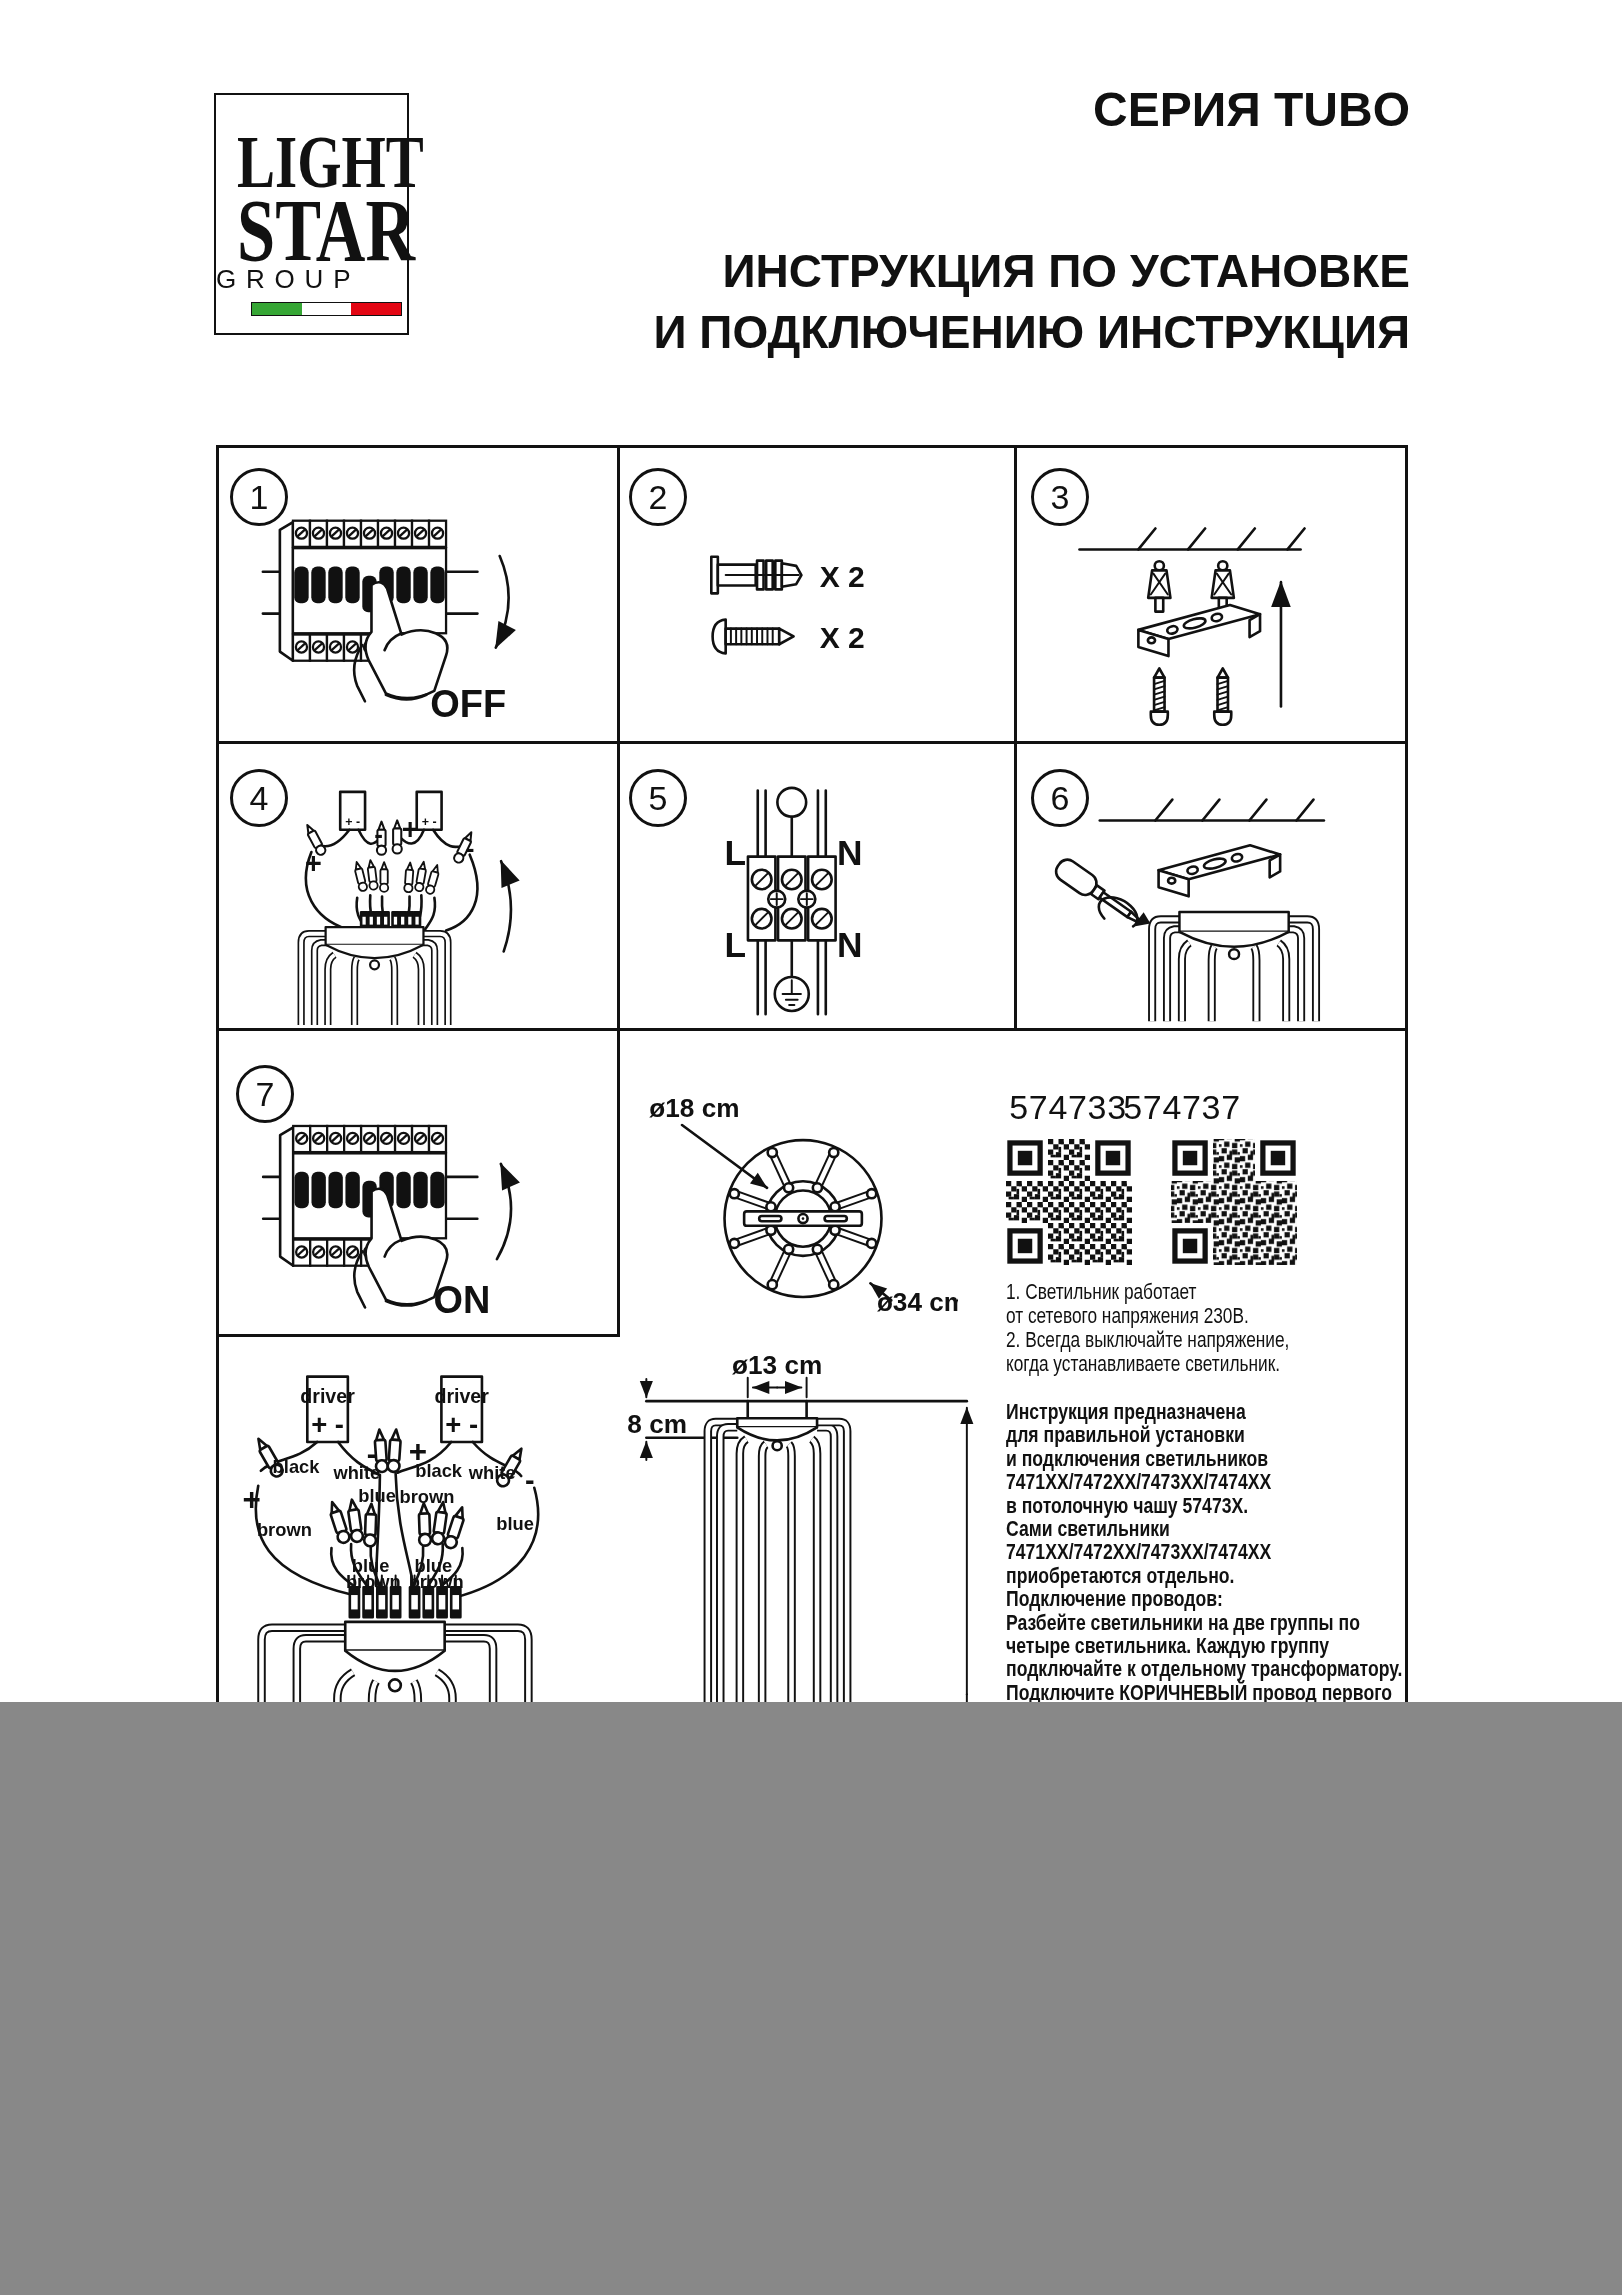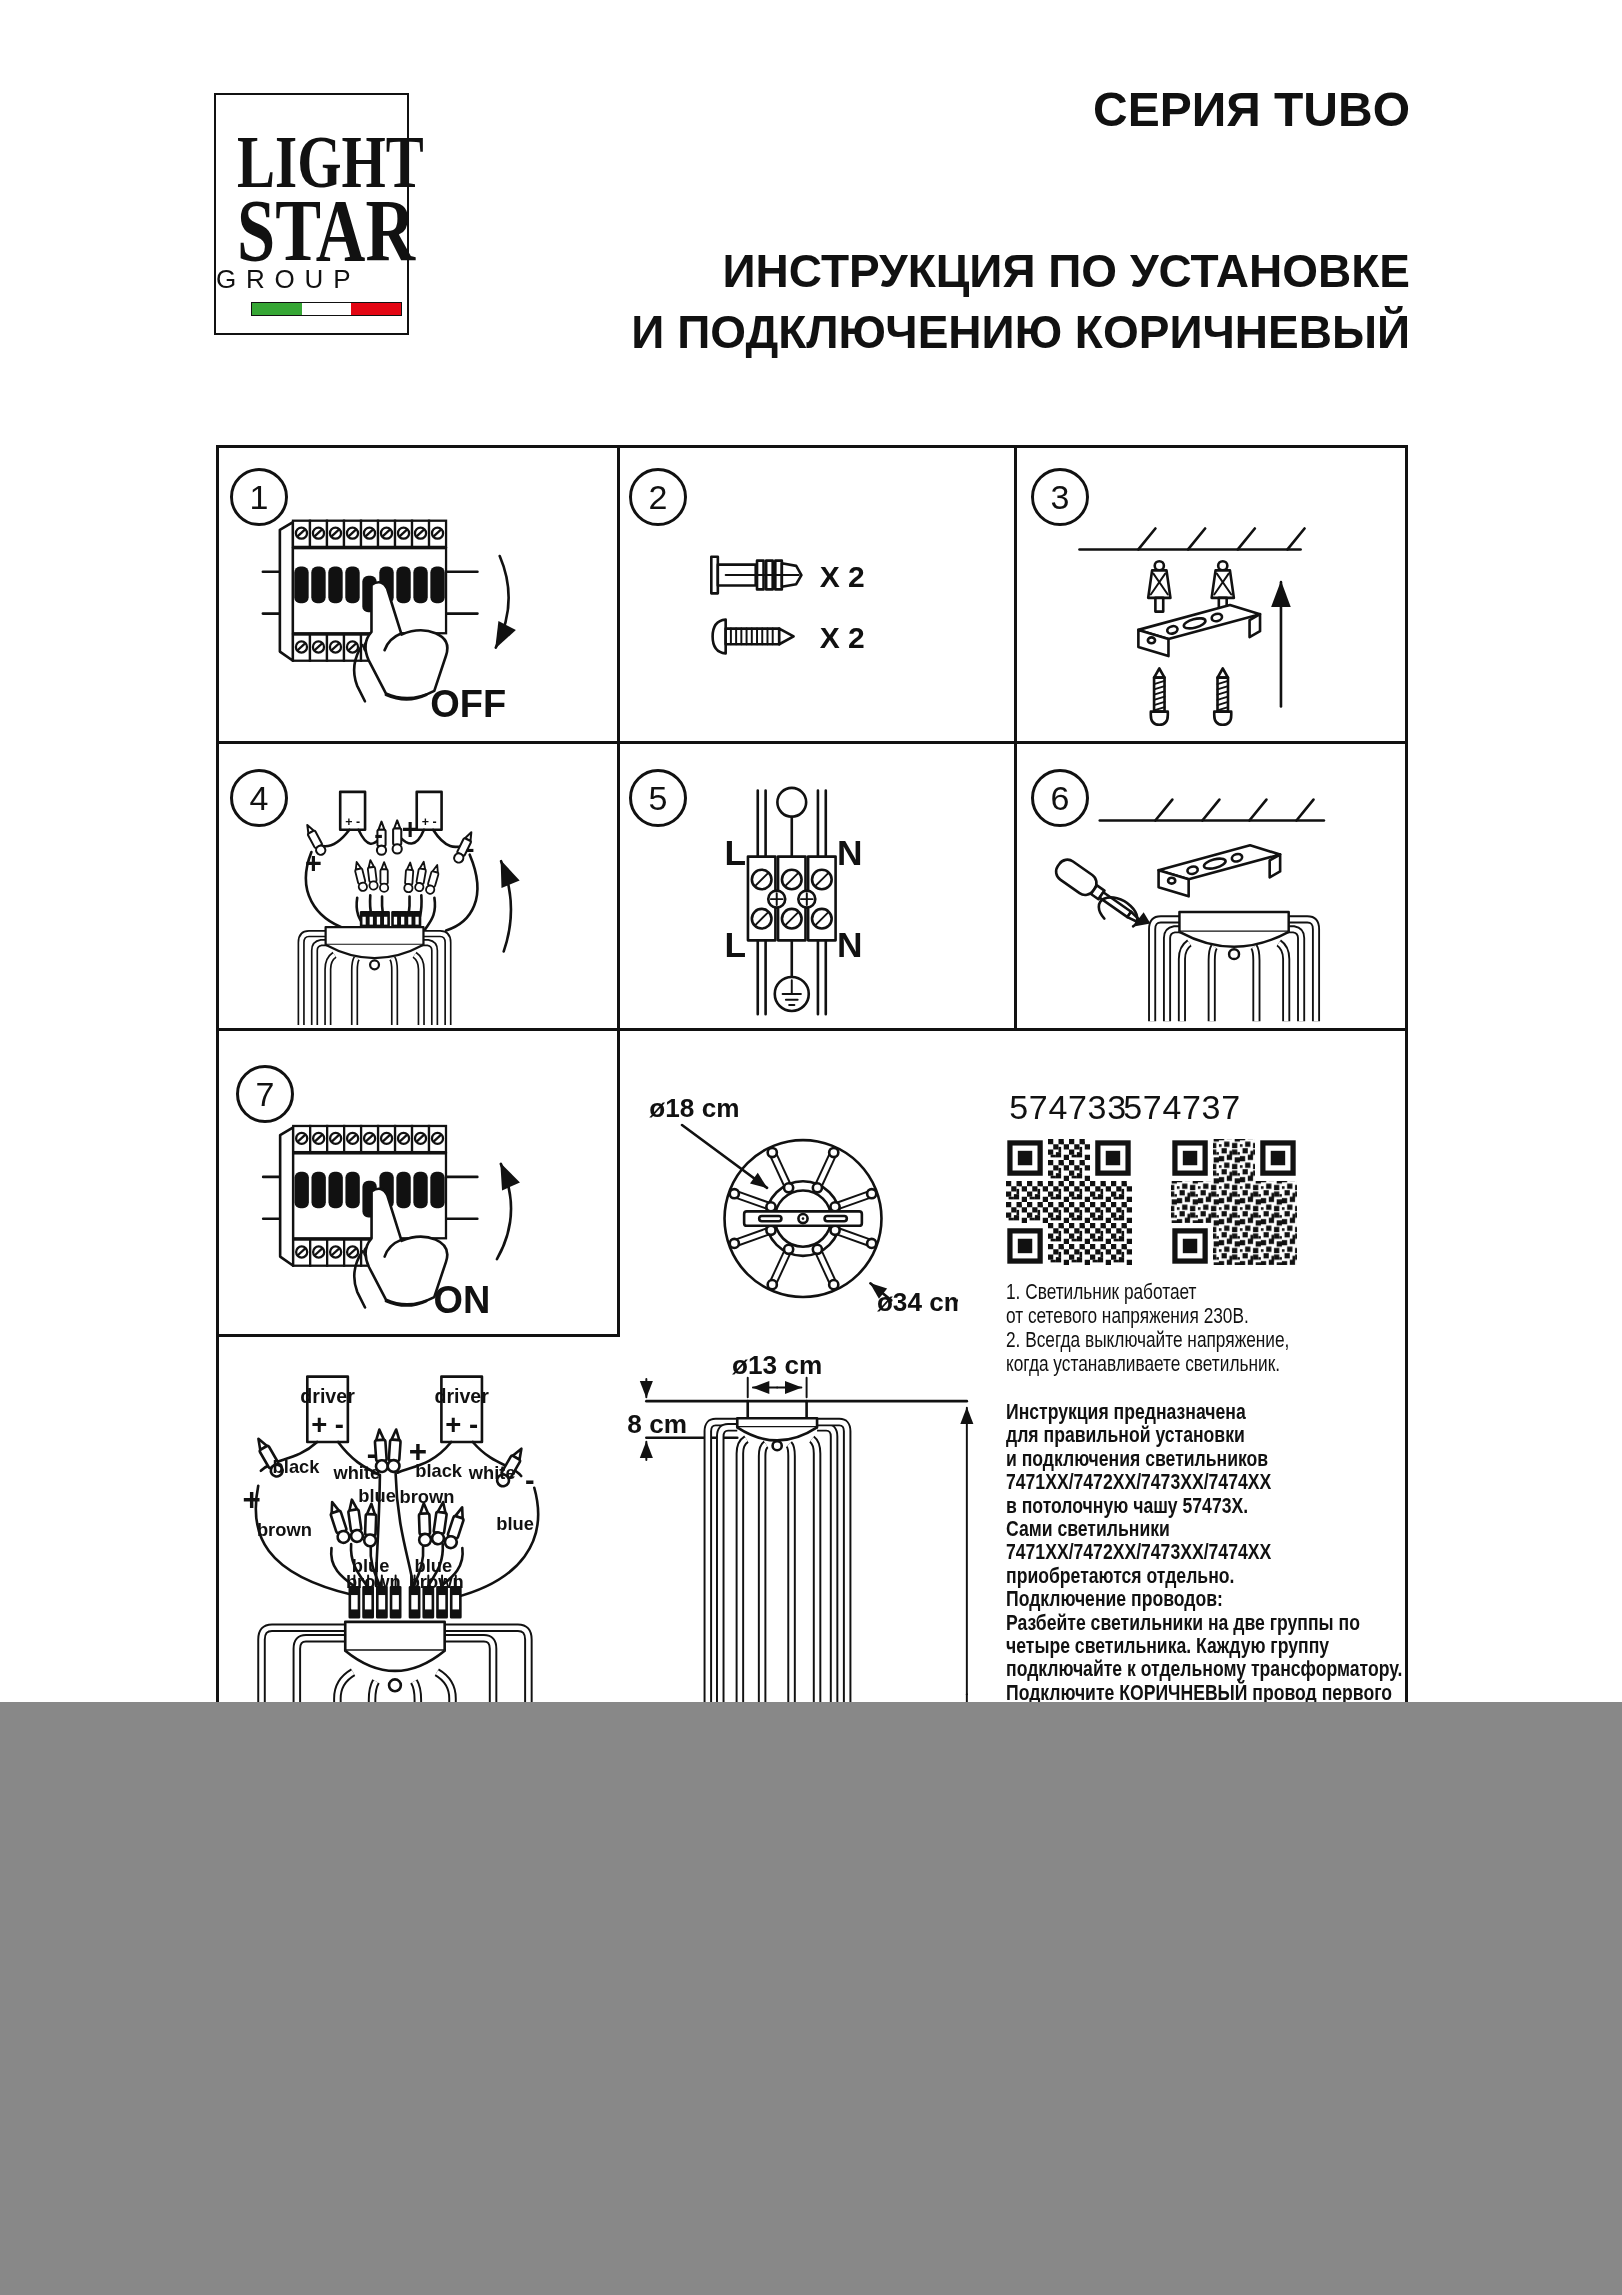--- a/index.html
+++ b/index.html
@@ -153,21 +153,21 @@
     <div class="logo-group" style="top:171px;">GROUP</div>
     <div class="flag">
         <div class="fg"></div>
         <div class="fw"></div>
         <div class="fr"></div>
       </div>
   </div>
 
   <div class="h-right" style="top:82px;font-size:48px;">СЕРИЯ TUBO</div>
   <div class="h-right" style="top:244px;font-size:46px;">ИНСТРУКЦИЯ ПО УСТАНОВКЕ</div>
-  <div class="h-right" style="top:305px;font-size:46px;">И ПОДКЛЮЧЕНИЮ КОРИЧНЕВЫЙ</div>
+  <div class="h-right" style="top:305px;font-size:46px;">И ПОДКЛЮЧЕНИЮ ИНСТРУКЦИЯ</div>
 
   <div class="abs" style="left:216px;top:445px;width:1192px;height:1684px;border:3.3px solid #111;box-sizing:border-box;"></div>
   <div class="gridline" style="left:216px;top:741px;width:1192px;height:3.3px;"></div>
   <div class="gridline" style="left:216px;top:1028px;width:1192px;height:3.3px;"></div>
   <div class="gridline" style="left:216px;top:1334px;width:404px;height:3.3px;"></div>
   <div class="gridline" style="left:618px;top:2017px;width:374px;height:3.3px;"></div>
   <div class="gridline" style="left:617px;top:445px;width:3.3px;height:892px;"></div>
   <div class="gridline" style="left:1014px;top:445px;width:3.3px;height:586px;"></div>
 
   <div class="badge" style="left:230px;top:468px;">1</div>

